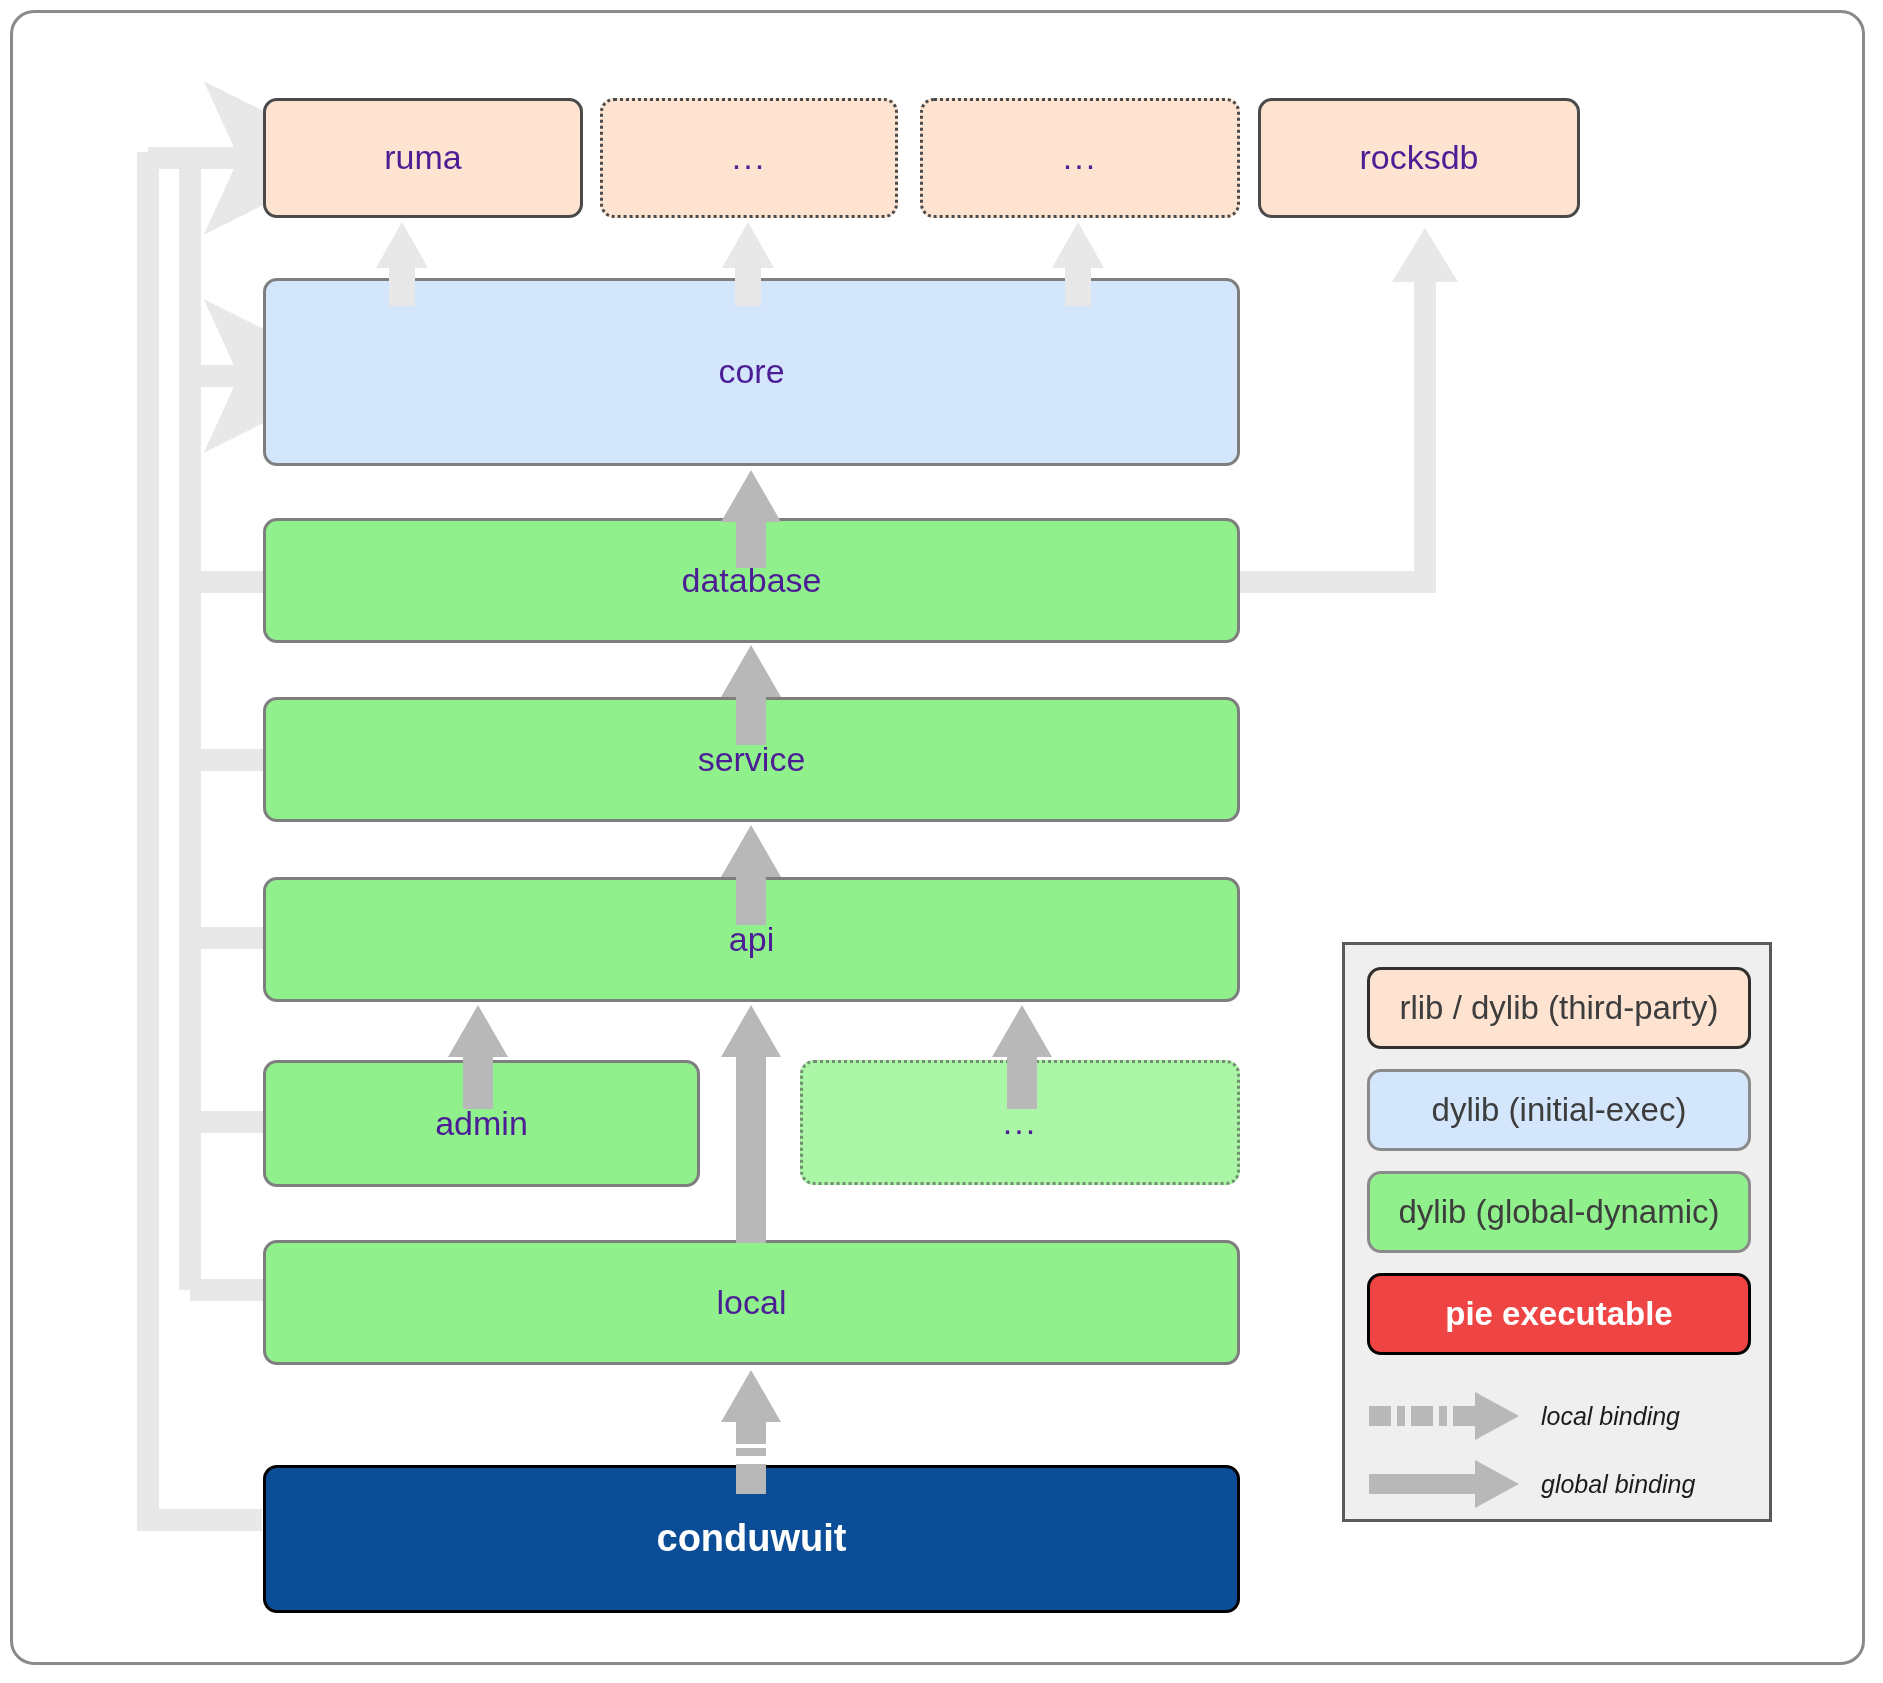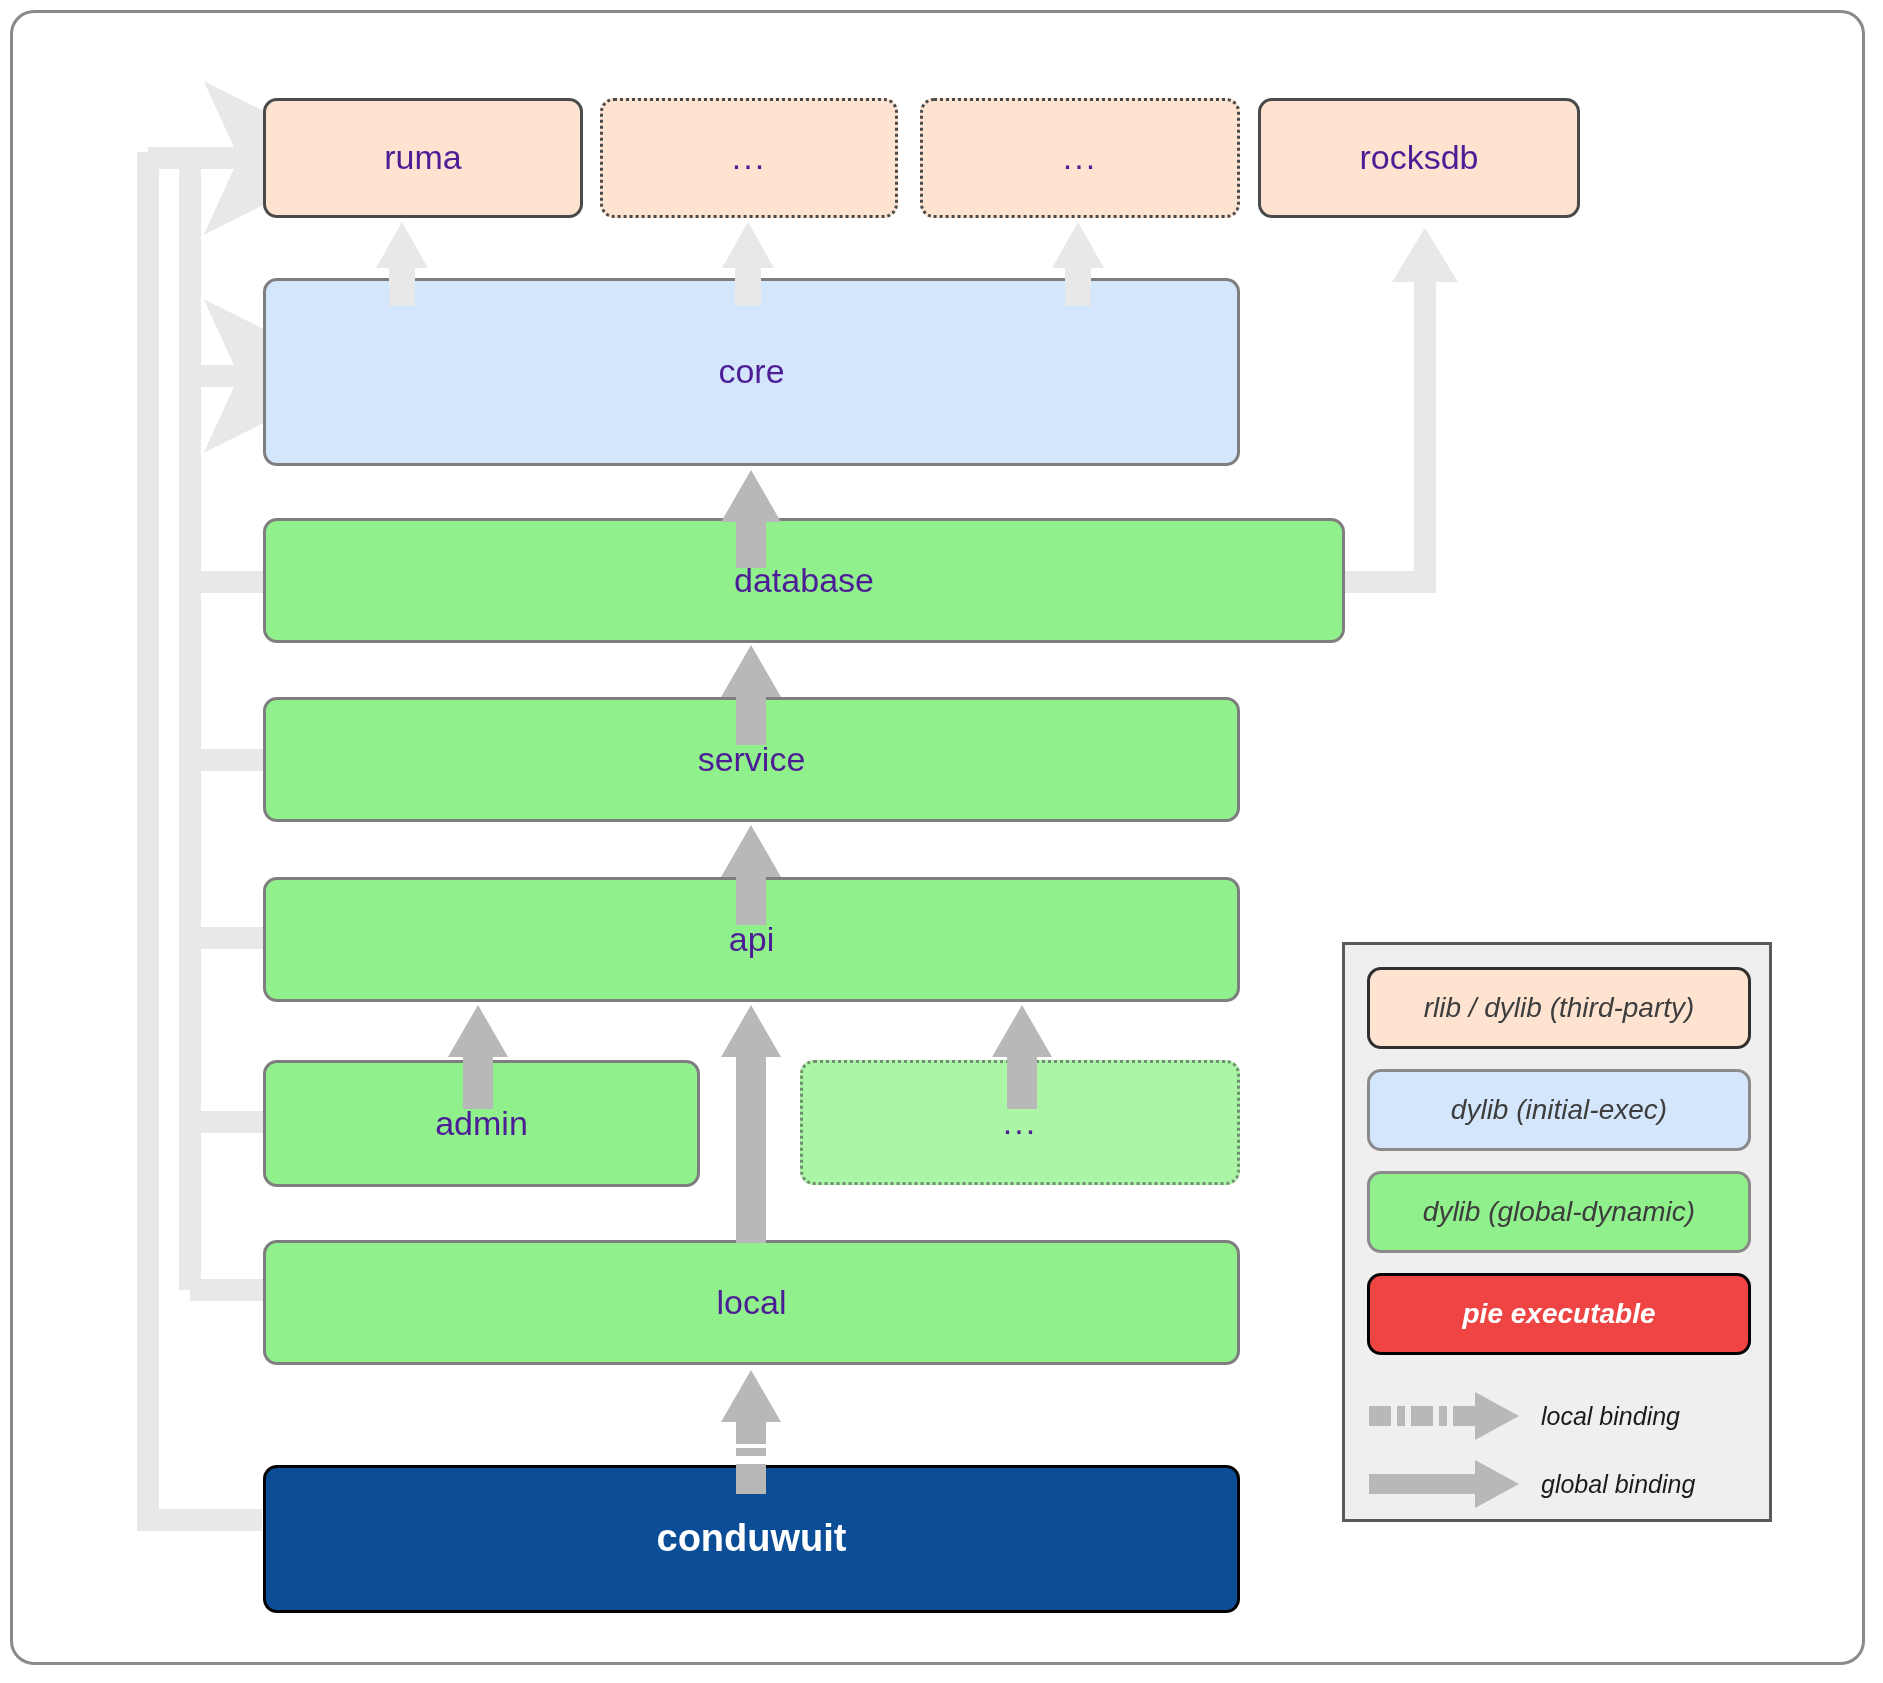--- a/index.html
+++ b/index.html
@@ -73,21 +73,21 @@
     width:430px;height:580px;
     background:#efefef;
     border:3px solid #5a5a5a;
     box-sizing:border-box;
     z-index:8;
   }
   .lg-node{
     position:absolute;left:22px;width:384px;height:82px;
     box-sizing:border-box;
     display:flex;align-items:center;justify-content:center;
-    border-radius:14px;font-size:28px;color:#3d3d3d;font-style:italic;
+    border-radius:14px;font-size:33px;color:#3d3d3d;
   }
   .lg-node.third{background:#fde3d0;border:3px solid #2f2f2f;}
   .lg-node.initial{background:#d4e6fb;border:3px solid #8a8a8a;}
   .lg-node.global{background:#90f08c;border:3px solid #8a8a8a;}
   .lg-node.pie{background:#ef4444;border:3px solid #000;color:#fff;font-weight:bold;}
   .lg-row{
     position:absolute;left:22px;width:390px;height:58px;
     display:flex;align-items:center;font-style:italic;
   }
   .lg-row .lbl{
@@ -147,21 +147,21 @@
   </div>
 
   <div class="node third" style="left:1258px;top:98px;width:322px;height:120px;">
     <span>rocksdb</span>
   </div>
 
   <div class="node initial" style="left:263px;top:278px;width:977px;height:188px;">
     <span>core</span>
   </div>
 
-  <div class="node global" style="left:263px;top:518px;width:1082px;height:125px;">
+  <div class="node global" style="left:263px;top:518px;width:977px;height:125px;">
     <span>database</span>
   </div>
 
   <div class="node global" style="left:263px;top:697px;width:977px;height:125px;">
     <span>service</span>
   </div>
 
   <div class="node global" style="left:263px;top:877px;width:977px;height:125px;justify-content:center;">
     <span>api</span>
   </div>

